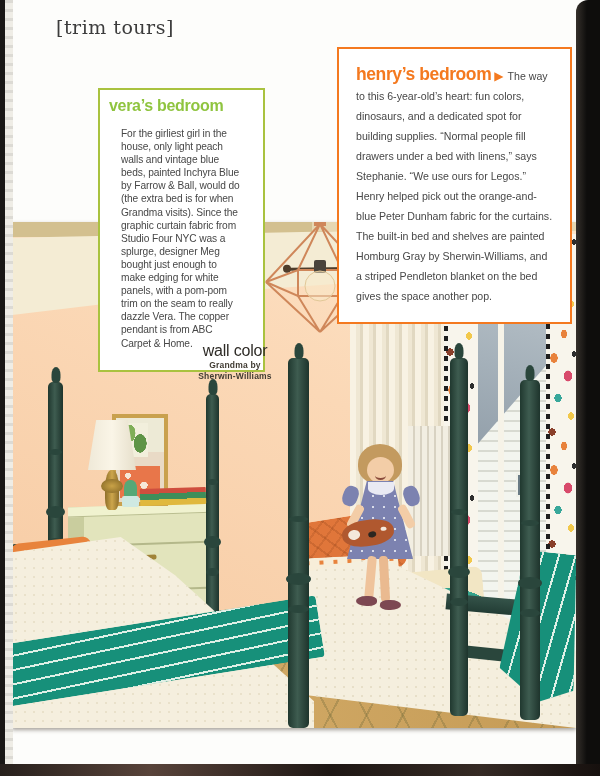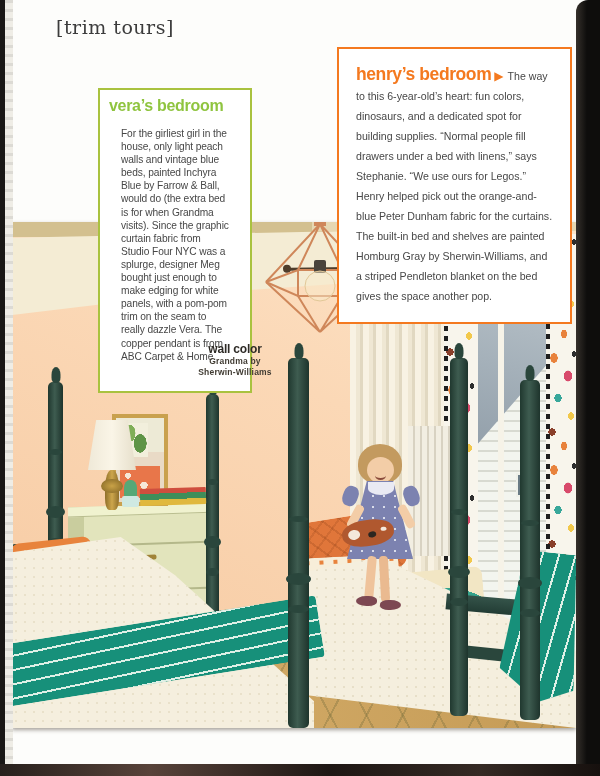--- a/index.html
+++ b/index.html
@@ -14,34 +14,34 @@
   #edge-right-black{left:576px;top:0;width:24px;height:776px;
       background:linear-gradient(90deg,#35302b,#0e0d0c 45%);border-radius:12px 0 0 0;z-index:30}
   #edge-bottom{left:0;top:764px;width:600px;height:12px;z-index:31;
       background:linear-gradient(90deg,#27201c,#58433a 25%,#1e1714 55%,#352a24 80%,#16100e)}
 
   
   #section-label{left:56px;top:16px;font-family:"DejaVu Serif","Liberation Serif",serif;
       font-size:19px;color:#3c3c3c;letter-spacing:.5px}
 
   
-  #vera-box{left:98px;top:88px;width:154px;min-height:246px;background:#fff;
-      border:2px solid var(--green-border,#a9c23f);padding:7px 9px 16px;box-sizing:border-box;z-index:10}
+  #vera-box{left:98px;top:88px;width:167px;min-height:246px;background:#fff;
+      border:2px solid var(--green-border,#a9c23f);padding:7px 9px 8px;box-sizing:border-box;z-index:10}
   .vera-title{font-size:16px;font-weight:bold;color:var(--green-accent,#8fc43f);
       letter-spacing:-.3px;margin:0 0 3px}
   .vera-body{font-size:10.2px;line-height:13.1px;letter-spacing:-.1px;margin:12px;color:#474747}
 
   #henry-box{left:337px;top:47px;width:235px;background:#fff;
       border:2px solid var(--orange-accent,#f4791f);padding:8px 10px 9px;box-sizing:border-box;z-index:10}
   .henry-p{margin:7px;font-size:10.6px;line-height:20px;color:#474747}
   .henry-title{font-size:17.5px;font-weight:bold;color:var(--orange-accent,#f4791f);letter-spacing:-.4px}
   .henry-arrow{font-size:12px;color:var(--orange-accent,#f4791f);margin:0 4px 0 3px}
 
   #wall-color-label{left:165px;top:342px;width:140px;text-align:center;z-index:11}
-  .wc-title{font-size:12px;font-weight:bold;color:#2e2b26;letter-spacing:-.2px}
+  .wc-title{font-size:16px;font-weight:normal;color:#2e2b26;letter-spacing:-.2px}
   .wc-sub{font-size:8.5px;font-weight:bold;color:#413c33;line-height:10.5px;letter-spacing:.2px}
 
   
   #photo{left:12px;top:222px;width:564px;height:506px;overflow:hidden;z-index:1;
       box-shadow:0 2px 4px rgba(60,50,40,.45)}
   .ph-wall{left:0;top:0;width:564px;height:506px;
       background:linear-gradient(205deg,#fde5ca 0%,#fbd8b6 38%,#f8cfa9 75%,#f5c9a0 100%)}
   .ph-floor{left:0;top:418px;width:564px;height:88px;background-color:var(--floor-tan,#c79e58);
       background-image:repeating-linear-gradient(62deg,transparent 0 30px,rgba(120,110,60,.35) 30px 32px),
                        repeating-linear-gradient(-62deg,transparent 0 30px,rgba(120,110,60,.35) 30px 32px),

